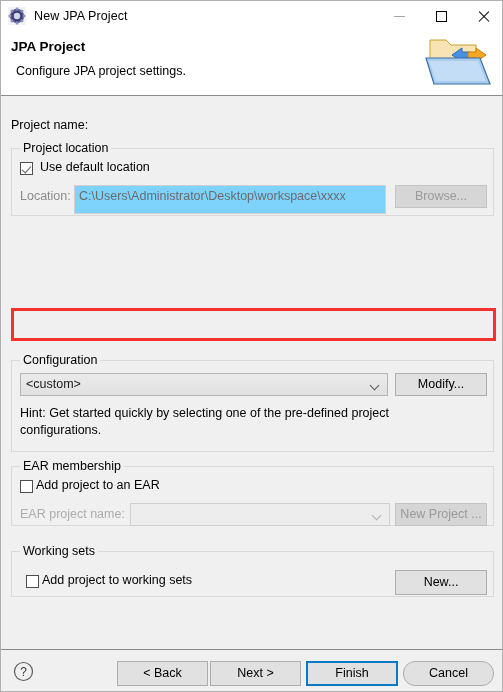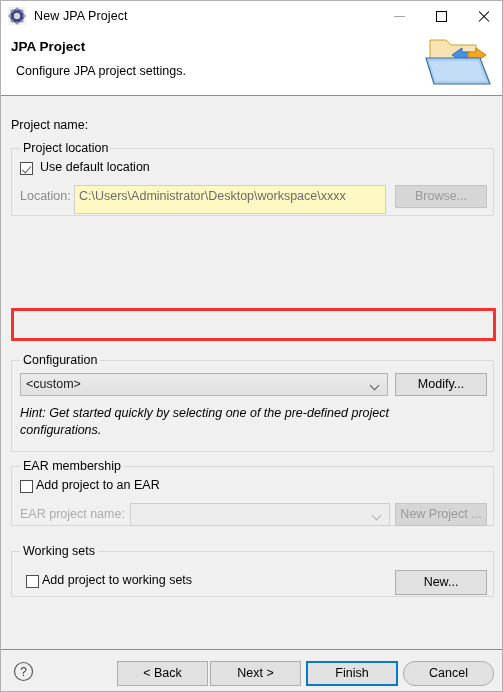--- a/index.html
+++ b/index.html
@@ -181,21 +181,21 @@
     position: absolute;
     font-size: 12.5px;
     color: #000;
   }
 
   
   .tinput {
     position: absolute;
     box-sizing: border-box;
     border: 1px solid #cfcfcf;
-    background: #fef9c3;
+    background: #7dd3fc;
     font-size: 12.5px;
     color: #6b6b6b;
     padding: 0 0 0 4px;
     line-height: 21px;
     height: 29px;
     font-family: "Liberation Sans", sans-serif;
     white-space: nowrap;
     overflow: hidden;
   }
 
@@ -380,21 +380,21 @@
 
     <div class="group" style="left:10px; top:264px; width:483px; height:92px;">
       <span class="group-label">Configuration</span>
 
       <div class="combo" style="left:8px; top:12px; width:368px;">
         <span>&lt;custom&gt;</span>
         <span class="combo-arrow"></span>
       </div>
       <div class="btn" style="left:383px; top:12px; width:92px;">Modify...</div>
 
-      <div class="hint" style="left:8px; top:44px;font-style:italic;">Hint: Get started quickly by selecting one of the pre-defined project configurations.</div>
+      <div class="hint" style="left:8px; top:44px;">Hint: Get started quickly by selecting one of the pre-defined project configurations.</div>
     </div>
 
     <div class="group" style="left:10px; top:370px; width:483px; height:60px;">
       <span class="group-label">EAR membership</span>
 
       <div class="cbx" style="left:8px; top:13px;"></div>
       <span class="cbx-label" style="left:24px; top:11px;">Add project to an EAR</span>
 
       <span style="position:absolute; left:8px; top:40px; font-size:12.5px; color:#adadad;">EAR project name:</span>
       <div class="combo disabled-look" style="left:118px; top:36px; width:260px;">

